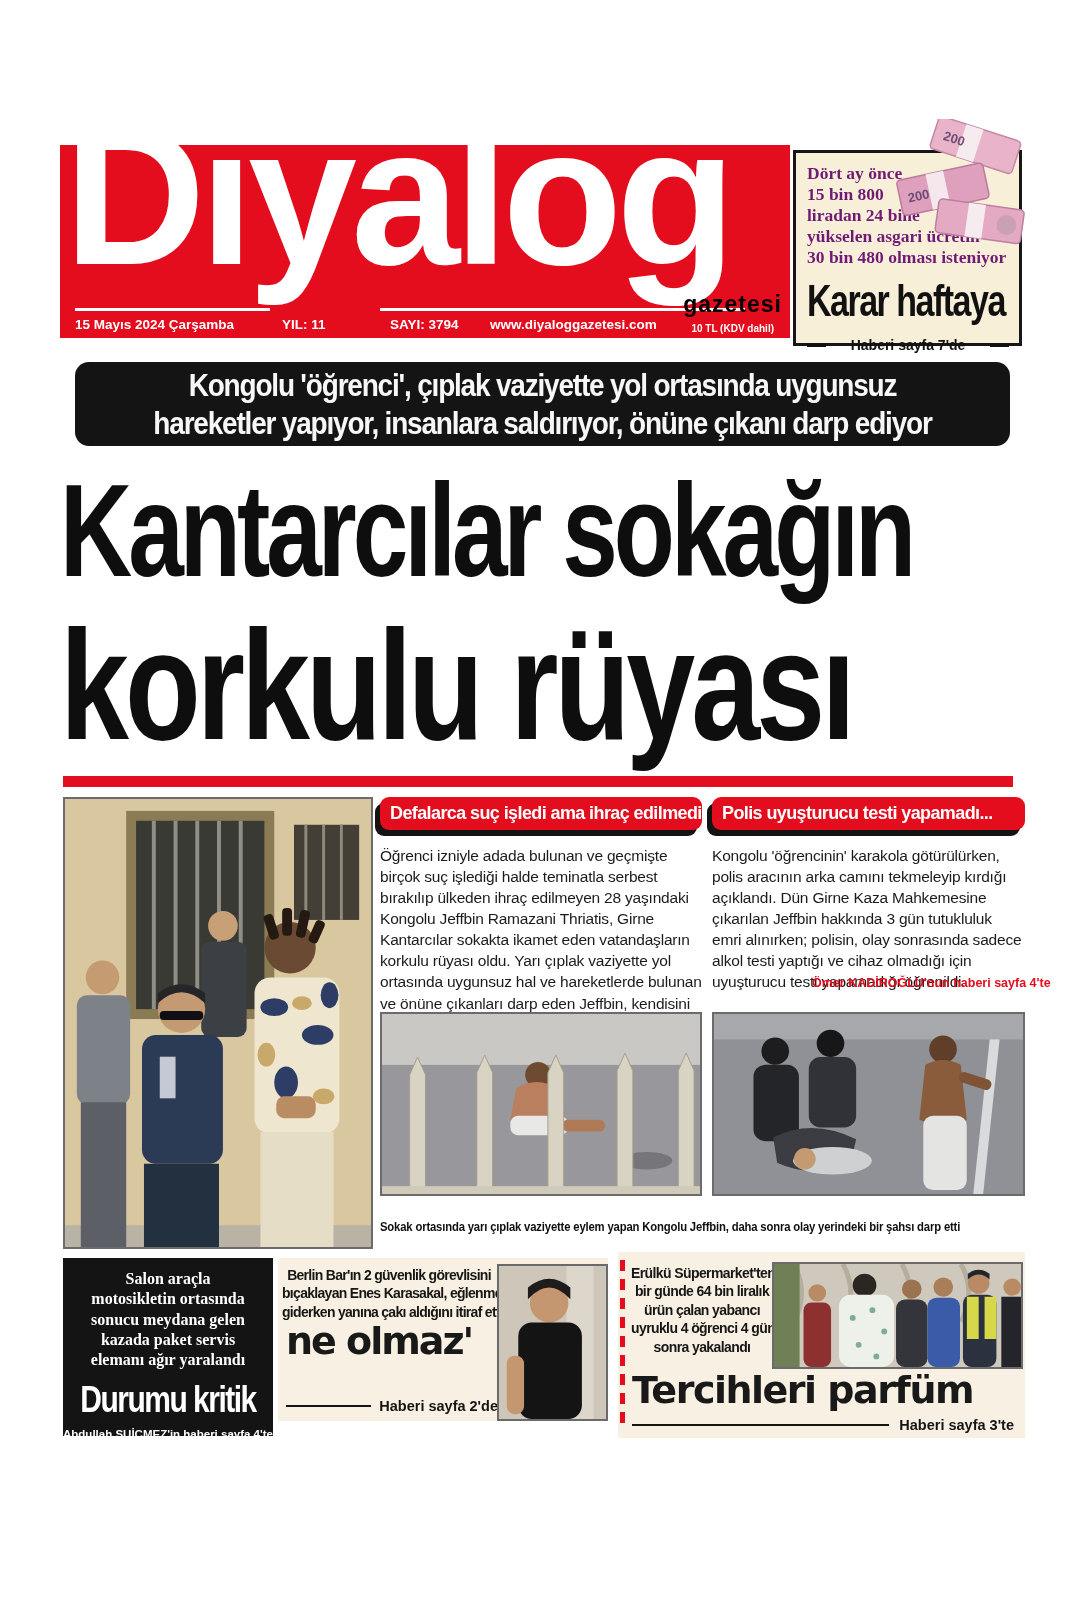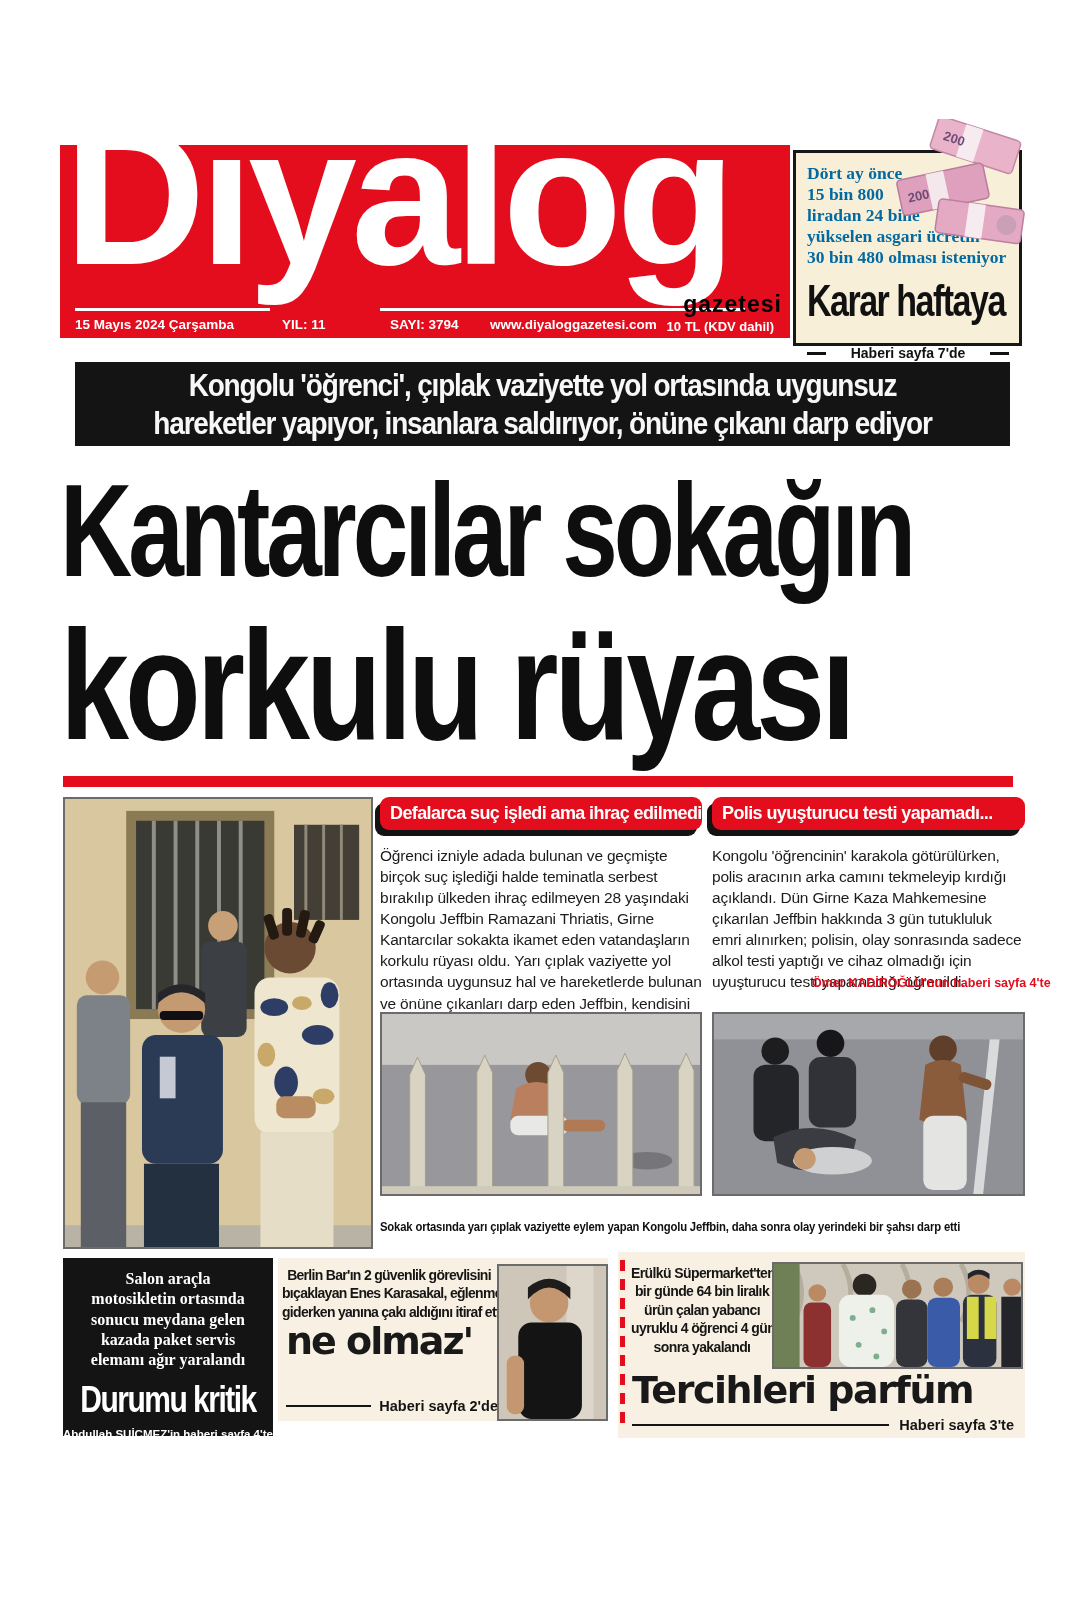--- a/index.html
+++ b/index.html
@@ -13,37 +13,37 @@
   .mh-rule{position:absolute;height:3px;background:#fff;bottom:27px;}
   .mh-rule.r1{left:15px;width:195px;}
   .mh-rule.r2{left:320px;width:365px;}
   .mh-txt{position:absolute;bottom:6px;color:#fff;font-weight:bold;font-size:13.5px;white-space:nowrap;}
   .mh-date{left:15px;}
   .mh-yil{left:222px;}
   .mh-sayi{left:330px;}
   .mh-web{left:430px;}
   .mh-gazetesi{position:absolute;right:8px;bottom:20px;color:#000000;font-weight:bold;font-size:23px;
         letter-spacing:1px;white-space:nowrap;}
-  .mh-price{position:absolute;right:16px;bottom:4px;color:#fff;font-weight:bold;font-size:13px;white-space:nowrap;text-align:center;}
+  .mh-price{position:absolute;right:16px;bottom:4px;color:#fff;font-weight:bold;font-size:10px;white-space:nowrap;text-align:center;}
 
   
   .kararbox{position:absolute;left:793px;top:150px;width:229px;height:196px;background:#f8efd9;
         border:3px solid #171717;box-sizing:border-box;padding:10px 0 0 11px;}
   .karar-intro div{font-family:"Liberation Serif",serif;font-weight:bold;font-size:17.5px;
-        line-height:1.2;color:#0369a1;white-space:nowrap;}
+        line-height:1.2;color:#701a75;white-space:nowrap;}
   .karar-headline{margin-top:8px;font-weight:bold;font-size:34px;letter-spacing:-1.5px;color:#111;
         transform:scaleY(1.3);transform-origin:left top;white-space:nowrap;}
-  .karar-ref{display:flex;align-items:center;gap:25px;margin-top:30px;padding-right:10px;}
+  .karar-ref{display:flex;align-items:center;gap:25px;margin-top:22px;padding-right:10px;}
   .karar-ref .dash{flex:1;height:3px;background:#111;}
   .karar-ref span.t{font-weight:bold;font-size:14px;color:#111;white-space:nowrap;}
   .money{position:absolute;right:-8px;top:-34px;width:142px;height:128px;}
 
   
   .banner{position:absolute;left:75px;top:362px;width:935px;height:84px;background:#141414;color:#f7f7f7;
-        text-align:center;}
+        text-align:center;border-radius:14px;}
   .banner-inner{transform:scaleY(1.14);transform-origin:center top;padding-top:5px;}
   .banner-inner div{font-weight:bold;font-size:28px;letter-spacing:-1.2px;line-height:1.17;white-space:nowrap;}
 
   
   .hl{position:absolute;left:60px;color:#0e0e0e;font-weight:bold;white-space:nowrap;transform-origin:left top;}
   .hl.l1{top:455px;font-size:100px;letter-spacing:-4px;transform:scale(1.0,1.32);}
   .hl.l2{top:596px;font-size:124px;letter-spacing:-4px;transform:scale(1.0,1.25);}
 
   .red-divider{position:absolute;left:63px;top:776px;width:950px;height:11px;background:#e30d1d;}
 

